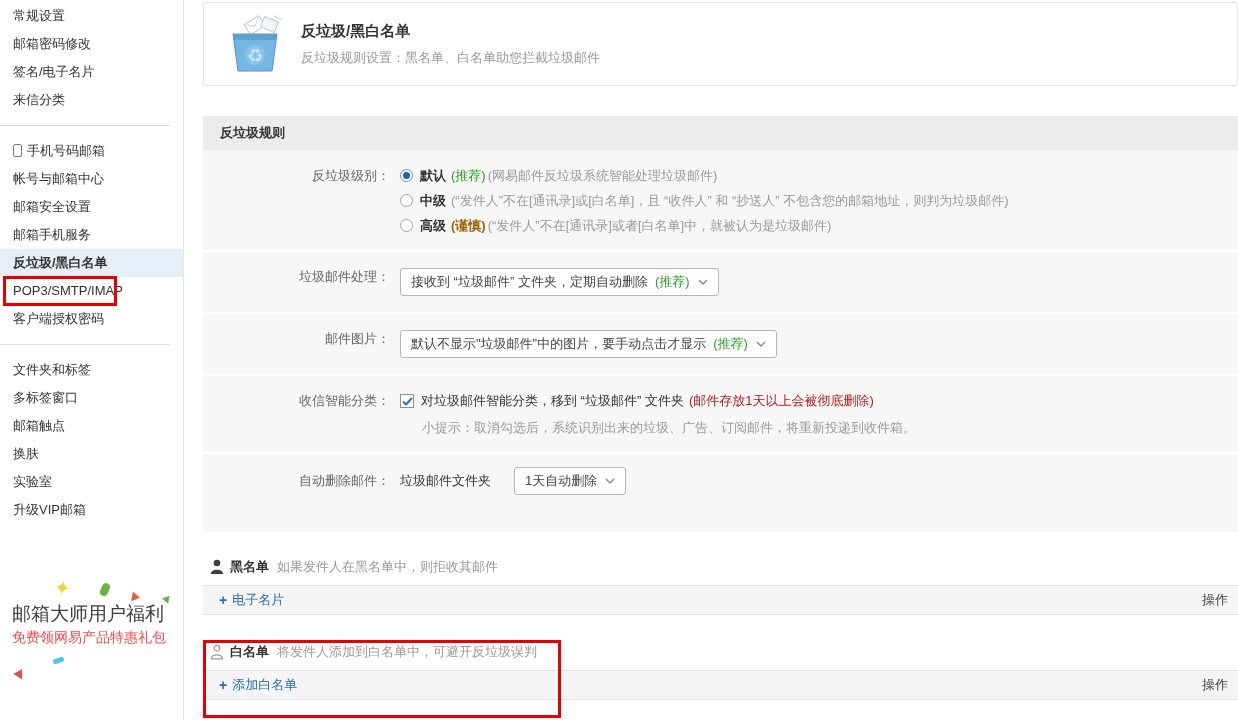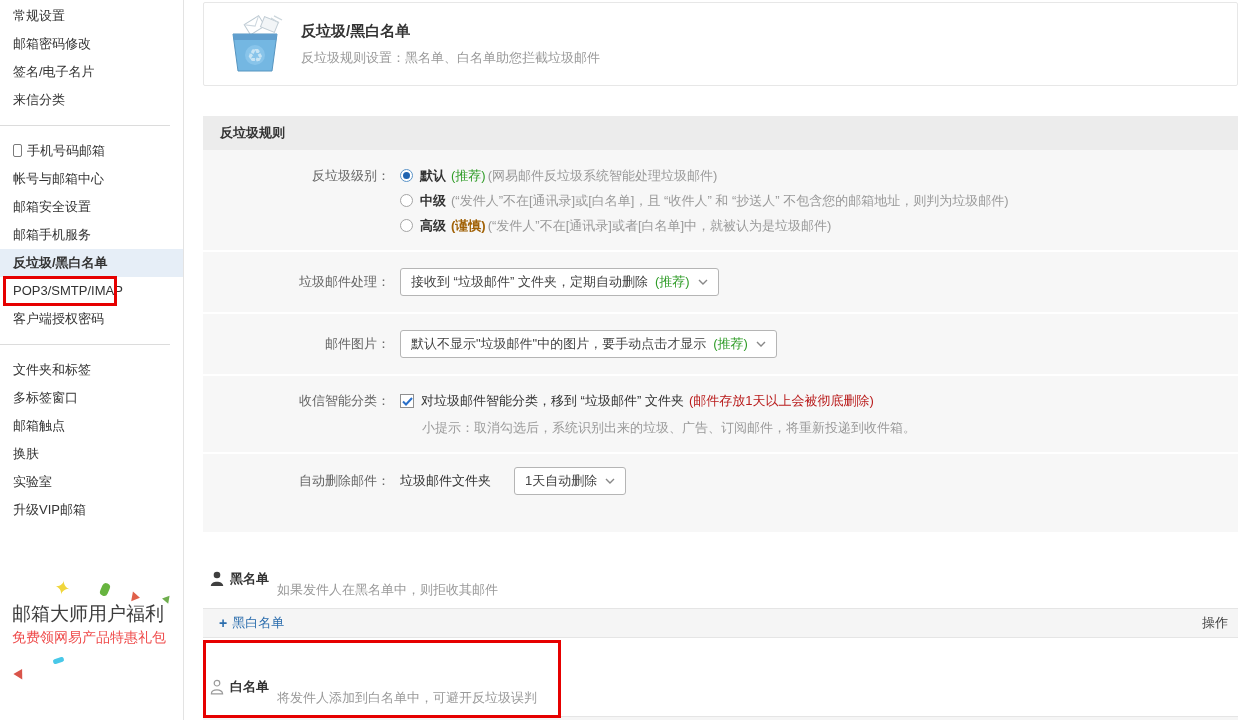--- a/index.html
+++ b/index.html
@@ -66,21 +66,21 @@
            background:#fff; margin-right:7px; flex-shrink:0;
            display:inline-flex; align-items:center; justify-content:center; }
   .radio.on { border-color:#5b94c8; }
   .radio.on::after { content:""; width:7px; height:7px; border-radius:50%; background:#1f63b0; }
   .opt-name { font-weight:bold; color:#333; margin-right:5px; }
   .tag-green { color:#2f9c27; }
   .tag-red { color:#a16207; font-weight:bold; }
   .opt-desc { color:#9a9a9a; }
   .opt .tag-green, .opt .tag-red { margin-right:2px; }
 
-  .row-mid { padding:16px 0; align-items:center; }
+  .row-mid { padding:16px 0; }
   .dd-btn { display:inline-flex; align-items:center; height:28px; padding:0 10px;
             border:1px solid #b5b5b5; border-radius:3px; background:#fff;
             font-size:13px; color:#444; cursor:pointer; white-space:nowrap; }
   .dd-btn .tag-green { margin-left:7px; }
   .chev { margin-left:8px; }
 
   .row-smart { padding:12px 0; }
   .cb-line { display:flex; align-items:center; line-height:26px; white-space:nowrap; cursor:pointer; }
   .checkbox { width:14px; height:14px; border:1px solid #8f8f8f; background:#fff;
               margin-right:7px; flex-shrink:0; display:inline-flex; align-items:center;
@@ -88,21 +88,21 @@
   .cb-text { color:#333; }
   .cb-note { color:#b91c1c; margin-left:5px; }
   .tip { color:#9a9a9a; line-height:24px; margin-top:2px; padding-left:22px; }
 
   .row-auto { padding:13px 0; align-items:center; }
   .folder-label { color:#333; margin-right:23px; }
 
   .list-head { margin-top:26px; display:flex; align-items:center; padding-left:7px; }
   .list-icon { margin-right:6px; flex-shrink:0; }
   .list-title { font-weight:bold; color:#333; margin-right:8px; }
-  .list-desc { color:#999;margin-top:23px; }
+  .list-desc { color:#999; }
   .add-bar { margin-top:9px; height:30px; background:#f5f5f5; border-top:1px solid #e5e5e5;
              border-bottom:1px solid #e5e5e5; display:flex; align-items:center;
              justify-content:space-between; padding:0 10px 0 16px; }
   .add-link { color:#2b6dad; display:flex; align-items:center; cursor:pointer; }
   .plus { font-weight:bold; margin-right:5px; font-size:14px; }
   .action { color:#404040; }
 
   
   .anno { position:absolute; border:3px solid #e60000; pointer-events:none; }
   .anno-sidebar { left:3px; top:276px; width:114px; height:30px; }
@@ -259,21 +259,21 @@
     <svg class="list-icon" width="14" height="16" viewBox="0 0 14 16">
       <circle cx="7" cy="4" r="3.3" fill="#3f3f3f"></circle>
       <path d="M0.8 15 C0.8 9.2 13.2 9.2 13.2 15 Z" fill="#3f3f3f"></path>
     </svg>
     <span class="list-title">黑名单</span>
     <span class="list-desc">如果发件人在黑名单中，则拒收其邮件</span>
   </div>
   <div class="add-bar">
     <span class="add-link">
       <span class="plus">+</span>
-      <span>黑白名单</span>
+      <span>电子名片</span>
     </span>
     <span class="action">操作</span>
   </div>
 
   <div class="list-head" style="margin-top:28px">
     <svg class="list-icon" width="14" height="16" viewBox="0 0 14 16">
       <circle cx="7" cy="4.2" r="2.8" fill="none" stroke="#9a9a9a" stroke-width="1.2"></circle>
       <path d="M1.4 14.8 C1.4 9.6 12.6 9.6 12.6 14.8 Z" fill="none" stroke="#9a9a9a" stroke-width="1.2"></path>
     </svg>
     <span class="list-title">白名单</span>

